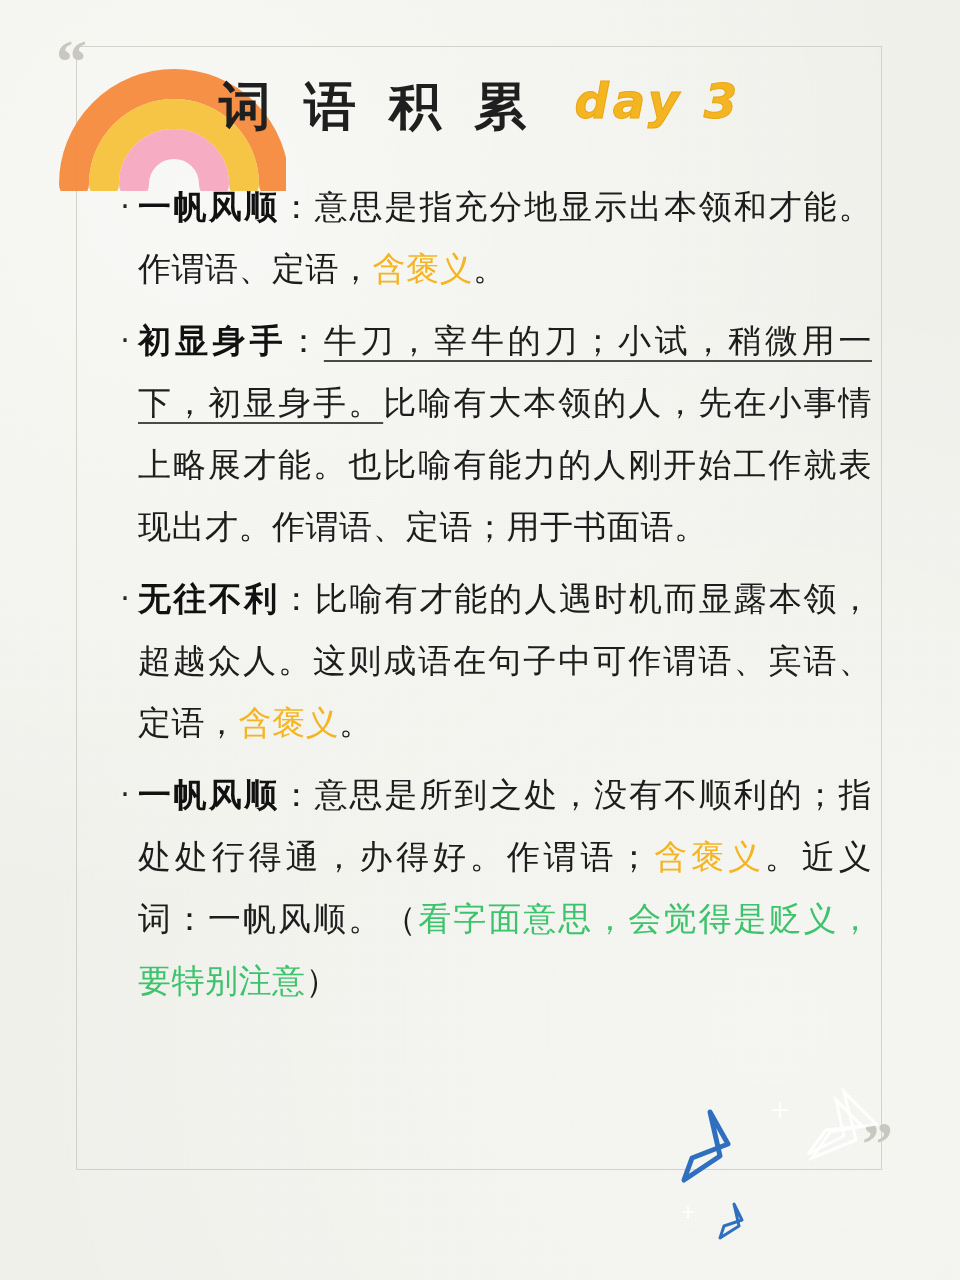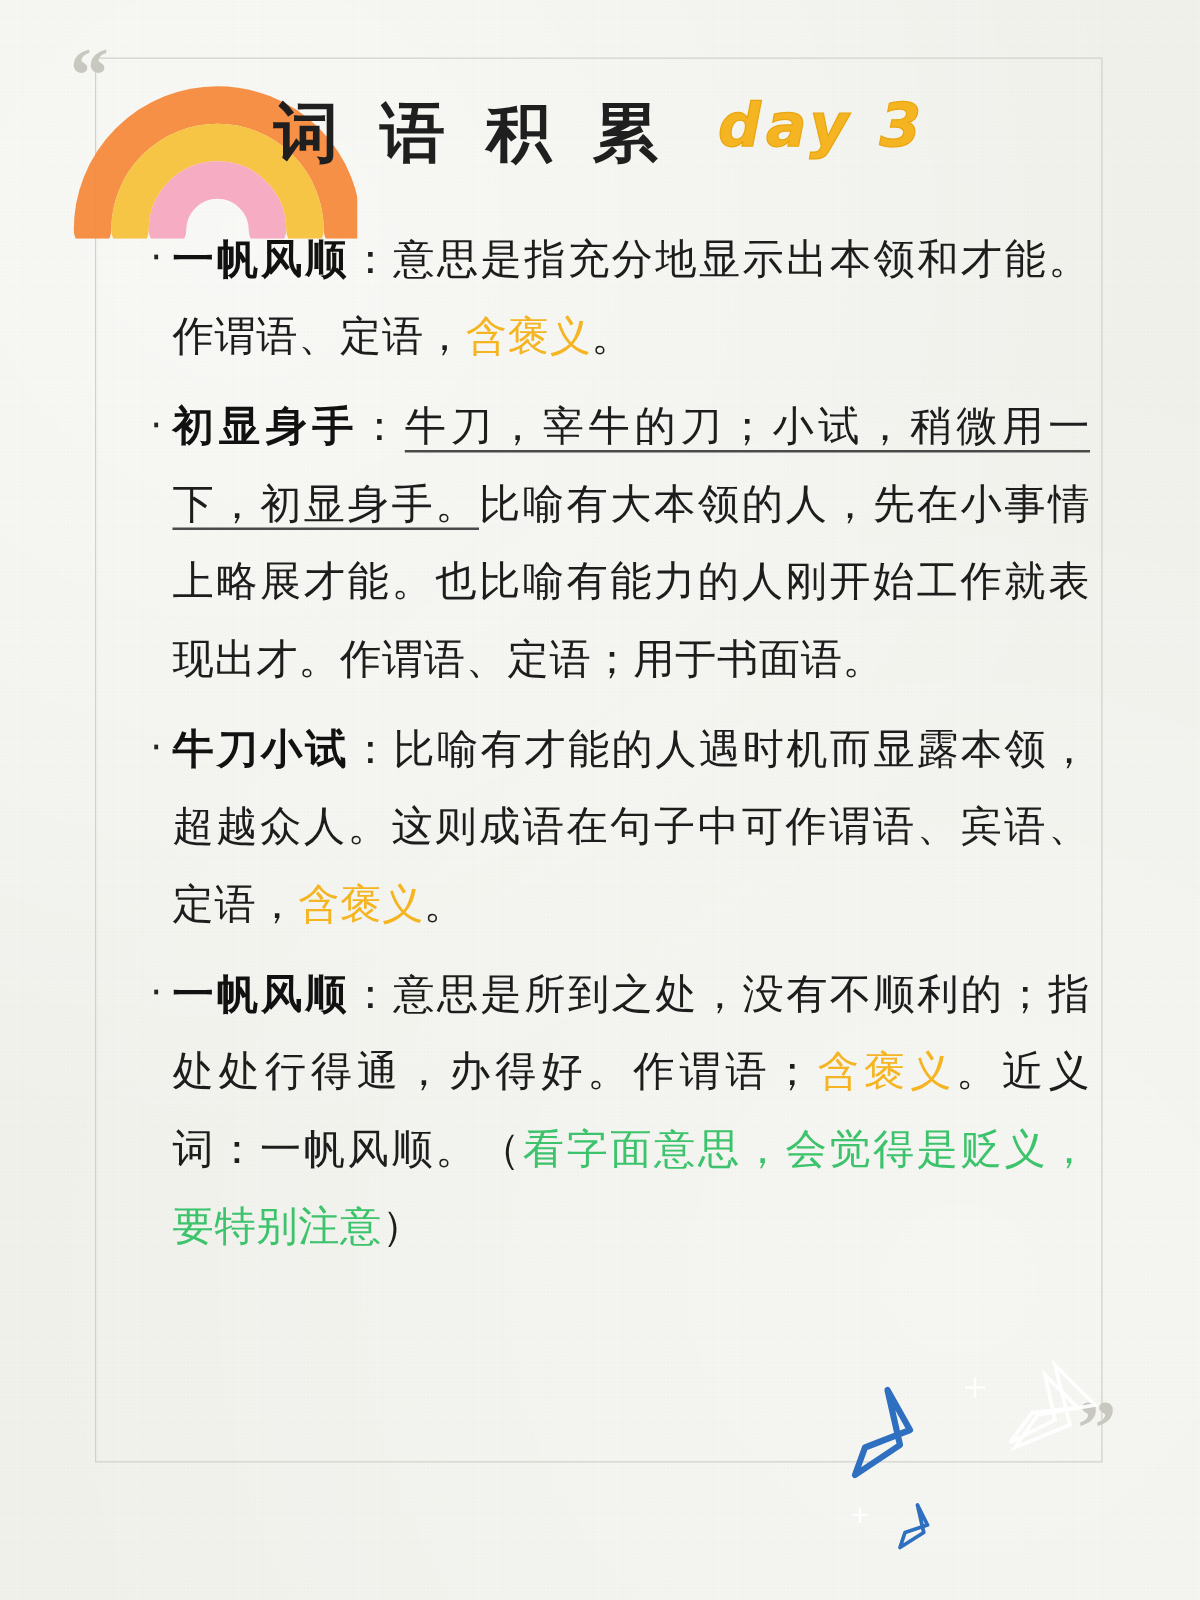--- a/index.html
+++ b/index.html
@@ -197,21 +197,21 @@
     <div class="item">
       <div class="bullet">·</div>
       <div class="item-body">
         <span class="term">初显身手</span><span>：</span><span class="underline">牛刀，宰牛的刀；小试，稍微用一下，初显身手。</span><span>比喻有大本领的人，先在小事情上略展才能。也比喻有能力的人刚开始工作就表现出才。作谓语、定语；用于书面语。</span>
       </div>
     </div>
 
     <div class="item">
       <div class="bullet">·</div>
       <div class="item-body">
-        <span class="term">牛刀小试</span><span>：</span><span>比喻有才能的人遇时机而显露本领，超越众人。这则成语在句子中可作谓语、宾语、定语，</span><span class="hl-yellow">含褒义</span><span>。</span>
+        <span class="term">无往不利</span><span>：</span><span>比喻有才能的人遇时机而显露本领，超越众人。这则成语在句子中可作谓语、宾语、定语，</span><span class="hl-yellow">含褒义</span><span>。</span>
       </div>
     </div>
 
     <div class="item">
       <div class="bullet">·</div>
       <div class="item-body">
         <span class="term">一帆风顺</span><span>：</span><span>意思是所到之处，没有不顺利的；指处处行得通，办得好。作谓语；</span><span class="hl-yellow">含褒义</span><span>。近义词：一帆风顺。（</span><span class="hl-green">看字面意思，会觉得是贬义，要特别注意</span><span>）</span>
       </div>
     </div>
 

